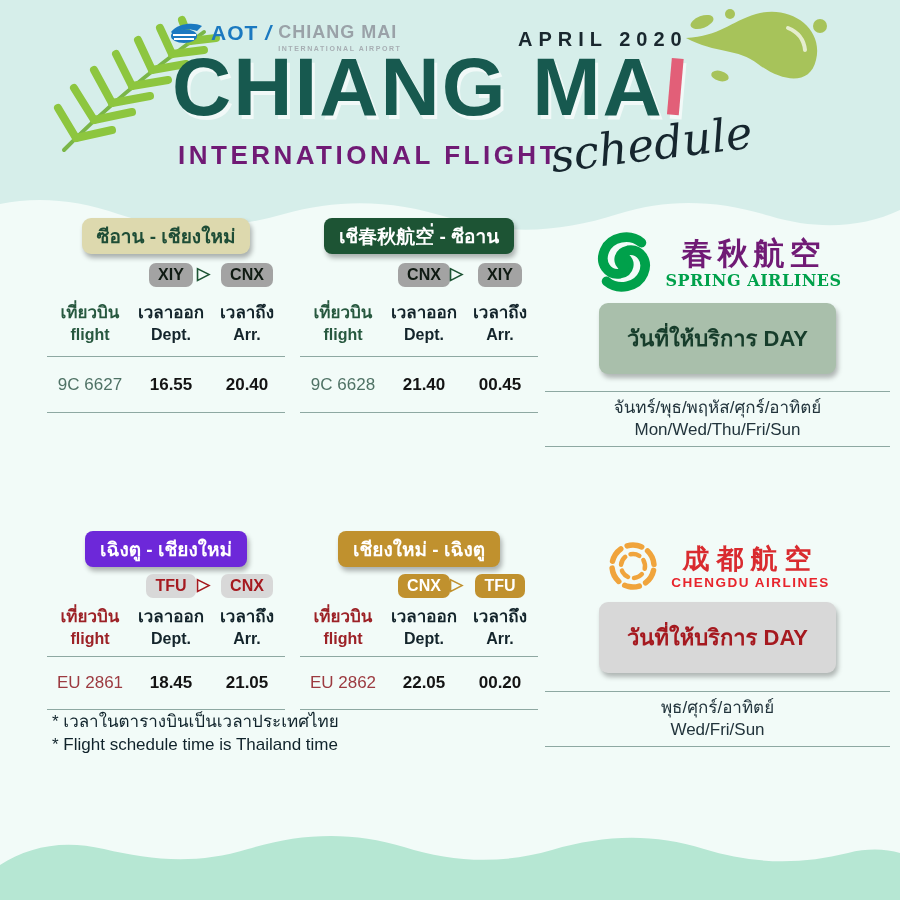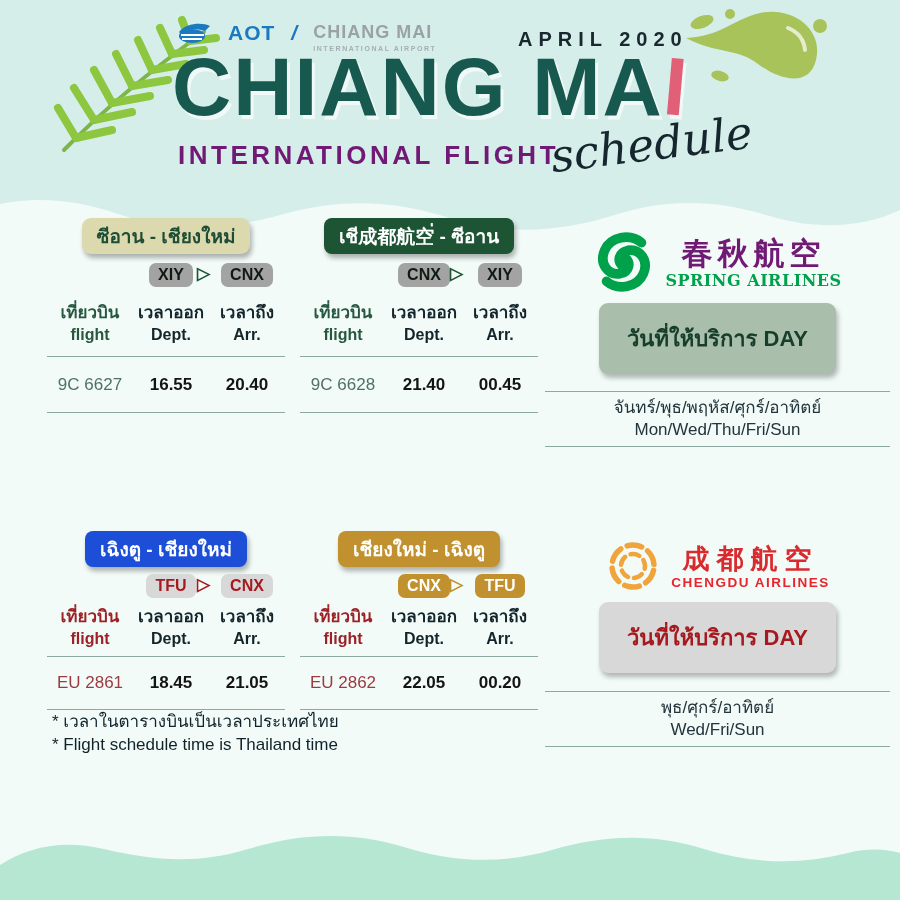--- a/index.html
+++ b/index.html
@@ -12,21 +12,21 @@
   svg{display:block;}
   .abs{position:absolute;}
 
   
   #top-band{left:0;top:0;width:900px;height:245px;}
   #bottom-wave{left:0;bottom:0;width:900px;height:95px;}
   #leaf{left:46px;top:12px;}
   #splash{left:668px;top:2px;}
 
   
-  #aot-logo{left:176px;top:20px;display:flex;align-items:flex-start;gap:16px;}
+  #aot-logo{left:168px;top:20px;display:flex;align-items:flex-start;gap:7px;}
   #aot-logo .org{font-size:21px;font-weight:bold;color:#1b79c0;letter-spacing:1px;line-height:26px;}
   #aot-logo .sep{font-size:21px;font-weight:bold;color:#1b79c0;line-height:26px;font-style:italic;}
   #aot-logo .namecol{display:flex;flex-direction:column;}
   #aot-logo .name{font-size:18px;font-weight:bold;color:#9aa2a8;letter-spacing:1px;line-height:24px;}
   #aot-logo .sub{font-size:7px;font-weight:bold;color:#a7aeb3;letter-spacing:1.6px;margin-top:1px;align-self:center;}
   #month-badge{left:518px;top:28px;font-size:20px;font-weight:bold;letter-spacing:6px;color:#19272e;}
   #page-title{left:172px;top:46px;font-size:82px;font-weight:800;letter-spacing:2px;color:#17594f;
     text-shadow:3px 4px 0 rgba(255,255,255,0.65);white-space:nowrap;line-height:1;}
   #page-title .accent{color:#e25f78;display:inline-block;transform:rotate(5deg);}
   #subtitle{left:178px;top:140px;font-size:26px;font-weight:800;letter-spacing:3.5px;color:#701a75;}
@@ -58,21 +58,21 @@
   .flight-no{font-size:17px;}
   .time{font-size:17px;font-weight:bold;color:#141414;}
 
   
   .v-tan  .badge-title{background:#ddd9ae;color:#1e4d36;border-radius:9px;}
   .v-green .badge-title{background:#1d5434;color:#ffffff;}
   .v-tan .from,.v-tan .to,.v-green .from,.v-green .to{background:#a3a3a3;color:#0f1a12;}
   .v-tan .arrow,.v-green .arrow{color:#1d5434;}
   .v-tan .h-flight,.v-green .h-flight{color:#27583f;}
   .v-tan .flight-no,.v-green .flight-no{color:#4f7265;}
-  .v-red  .badge-title{background:#1d4ed8;color:#ffffff;text-align:right;}
+  .v-red  .badge-title{background:#6d28d9;color:#ffffff;text-align:right;}
   .v-red .from,.v-red .to{background:#d8d8d8;color:#a5191f;}
   .v-red .arrow{color:#a5191f;}
   .v-gold .badge-title{background:#c0912e;color:#ffffff;}
   .v-gold .from,.v-gold .to{background:#c0912e;color:#ffffff;}
   .v-gold .arrow{color:#c0912e;}
   .v-red .h-flight,.v-gold .h-flight{color:#9c2126;}
   .v-red .flight-no,.v-gold .flight-no{color:#9c3a40;}
 
   #t1{left:47px;top:218px;}
   #t2{left:300px;top:218px;}
@@ -193,21 +193,21 @@
   </div>
   <div class="divider"></div>
   <div class="data-row">
     <span class="flight-no">9C 6627</span>
     <span class="time">16.55</span>
     <span class="time">20.40</span>
   </div>
 </div>
 
 <div id="t2" class="tbl s1 v-green">
-  <div class="badge-title">เชี成都航空่ - ซีอาน</div>
+  <div class="badge-title">เชี春秋航空่ - ซีอาน</div>
   <div class="route-row">
     <span></span>
     <span class="from">CNX</span>
     <span class="to">XIY</span>
     <span class="arrow">▷</span>
   </div>
   <div class="cols">
     <div class="hcell h-flight">
         <div class="h-th">เที่ยวบิน</div>
         <div class="h-en">flight</div>

